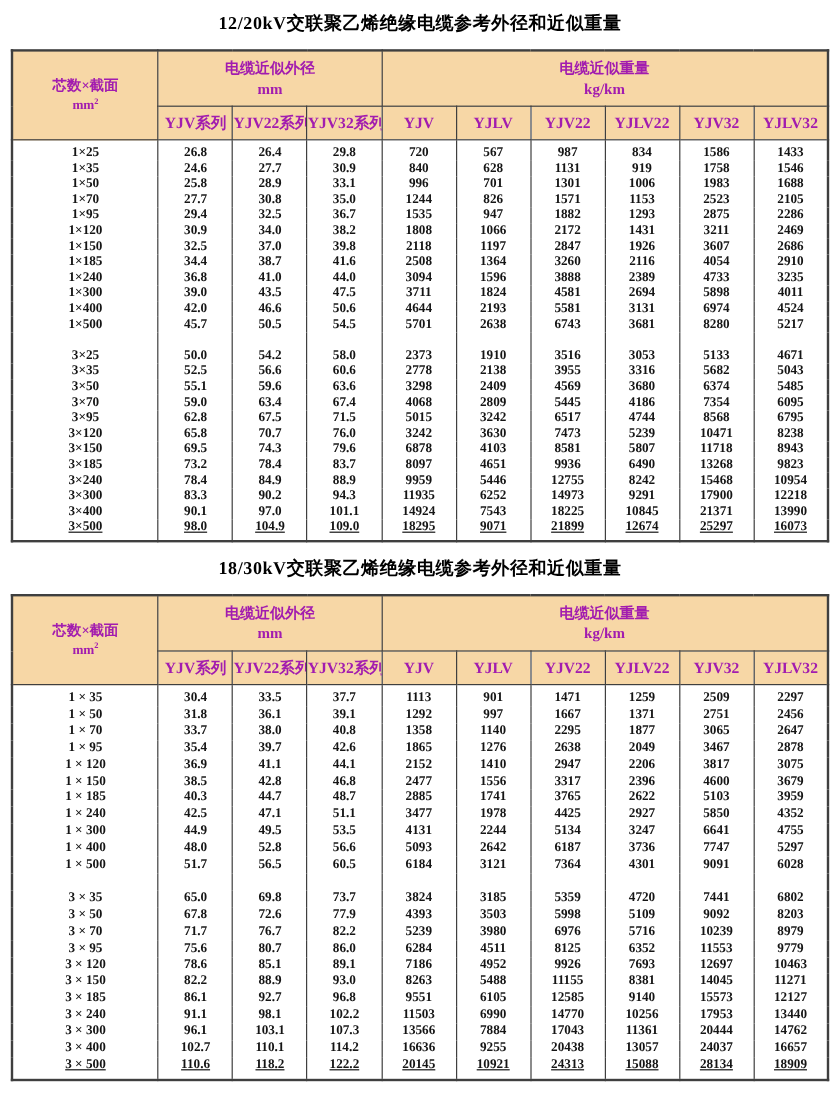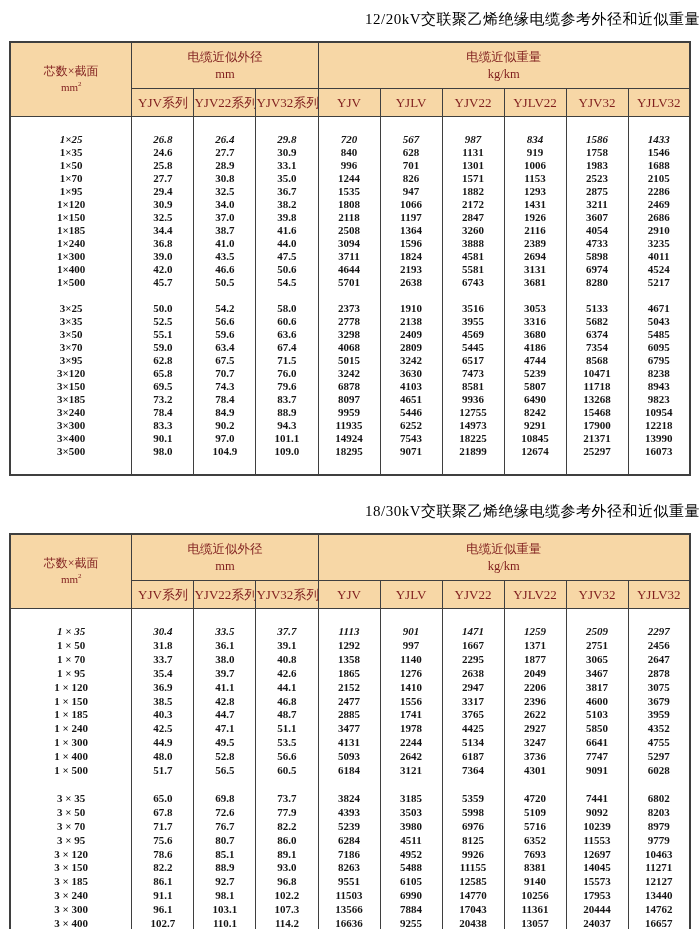--- a/index.html
+++ b/index.html
@@ -5,62 +5,62 @@
   html,body{margin:0;padding:0;background:#ffffff;}
   body{
     width:700px;height:929px;
     font-family:"Liberation Serif",serif;
     color:#111;
     -webkit-font-smoothing:antialiased;
   }
   .page{padding-top:6px;}
   .doc-title{
     margin:4px 0 12px 0;
-    text-align:right;
+    text-align:center;
     font-size:15px;
-    font-weight:normal;
+    font-weight:bold;
     color:#000;
     font-family:"Liberation Serif",serif;
     letter-spacing:0.5px;
   }
-  .table-block.second .doc-title{margin-top:26px;}
+  .table-block.second .doc-title{margin-top:12px;}
   table.cable-table{
     width:682px;
     margin:0 auto;
     border-collapse:collapse;
     table-layout:fixed;
     border:2px solid #3f3f3f;
   }
   table.cable-table th{
     background:#f7d7a6;
     border:1px solid #3f3f3f;
-    font-weight:normal;
-    color:#7f1d1d;
+    font-weight:bold;
+    color:#a21caf;
     padding:0;
   }
   th.spec-th{font-size:12px;line-height:1.3;height:72px;margin-left:31px;}
   th.spec-th .unit{font-size:11px;}
   th.spec-th sup{font-size:7px;}
   th.group-th{font-size:12.5px;line-height:1.3;height:45px;}
   tr.sub-row th{font-size:13px;height:27px;white-space:nowrap;overflow:hidden;}
   table.cable-table td{
     border-left:1px solid #3f3f3f;
     border-right:1px solid #3f3f3f;
     border-top:none;border-bottom:none;
     text-align:center;
     font-size:11px;
     font-weight:bold;
     padding:0;
     white-space:nowrap;
     color:#151515;
   }
   .t1 td{line-height:13px;height:13px;}
   .t2 td{line-height:13.9px;height:13.9px;}
-  tbody tr:first-child td{padding-top:16px;font-style:italic;}
-  tbody tr:last-child td{padding-bottom:16px;}
+  tbody tr:first-child td{padding-top:4px;}
+  tbody tr:last-child td{padding-bottom:4px;text-decoration:underline;}
   tr.gap-row td{color:transparent;}
   col.c-spec{width:122px;}
   col.c-std{width:62px;}
 </style>
 </head>
 <body>
 
 <div class="page">
 
   <section class="table-block first">

